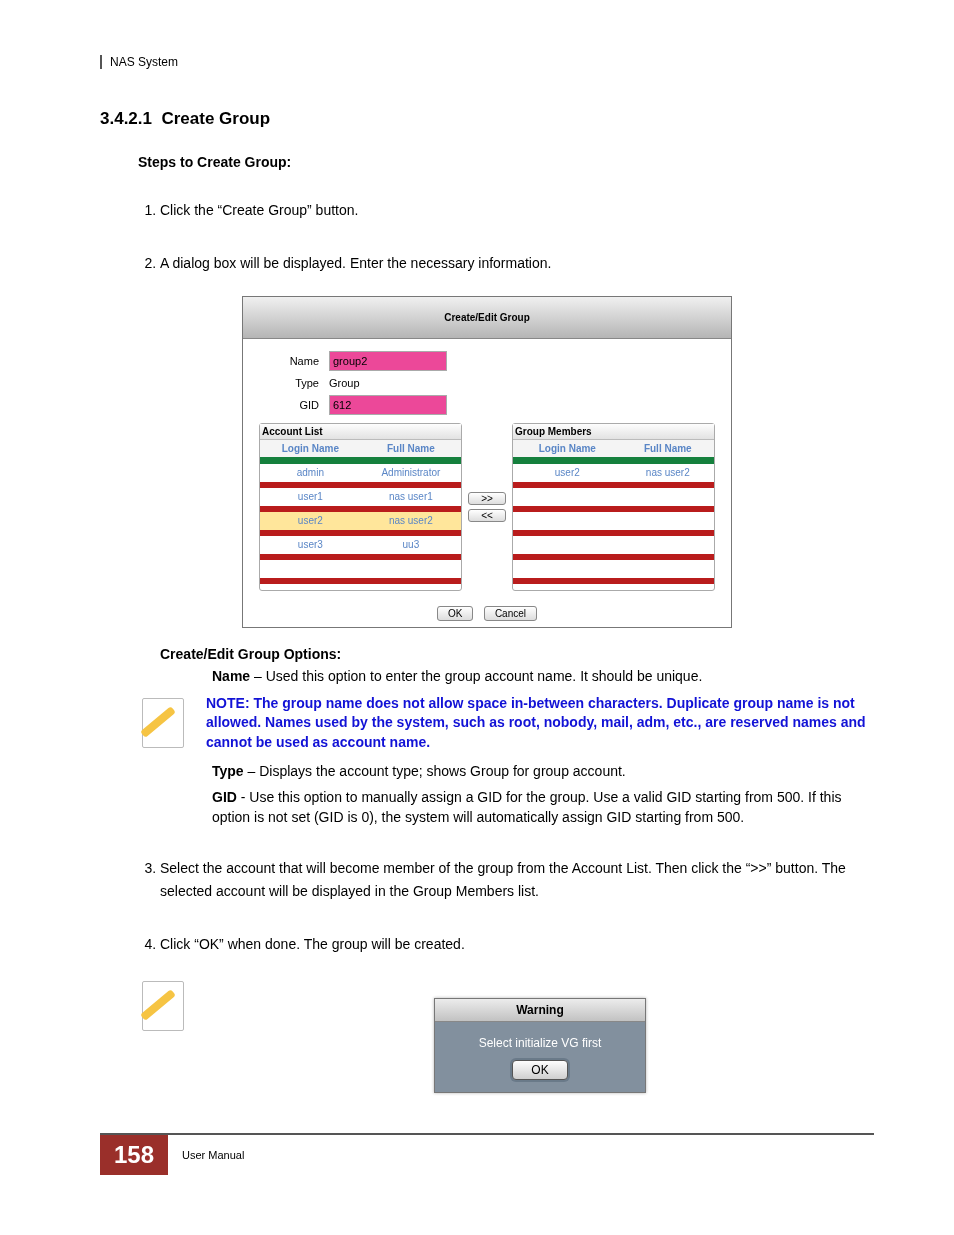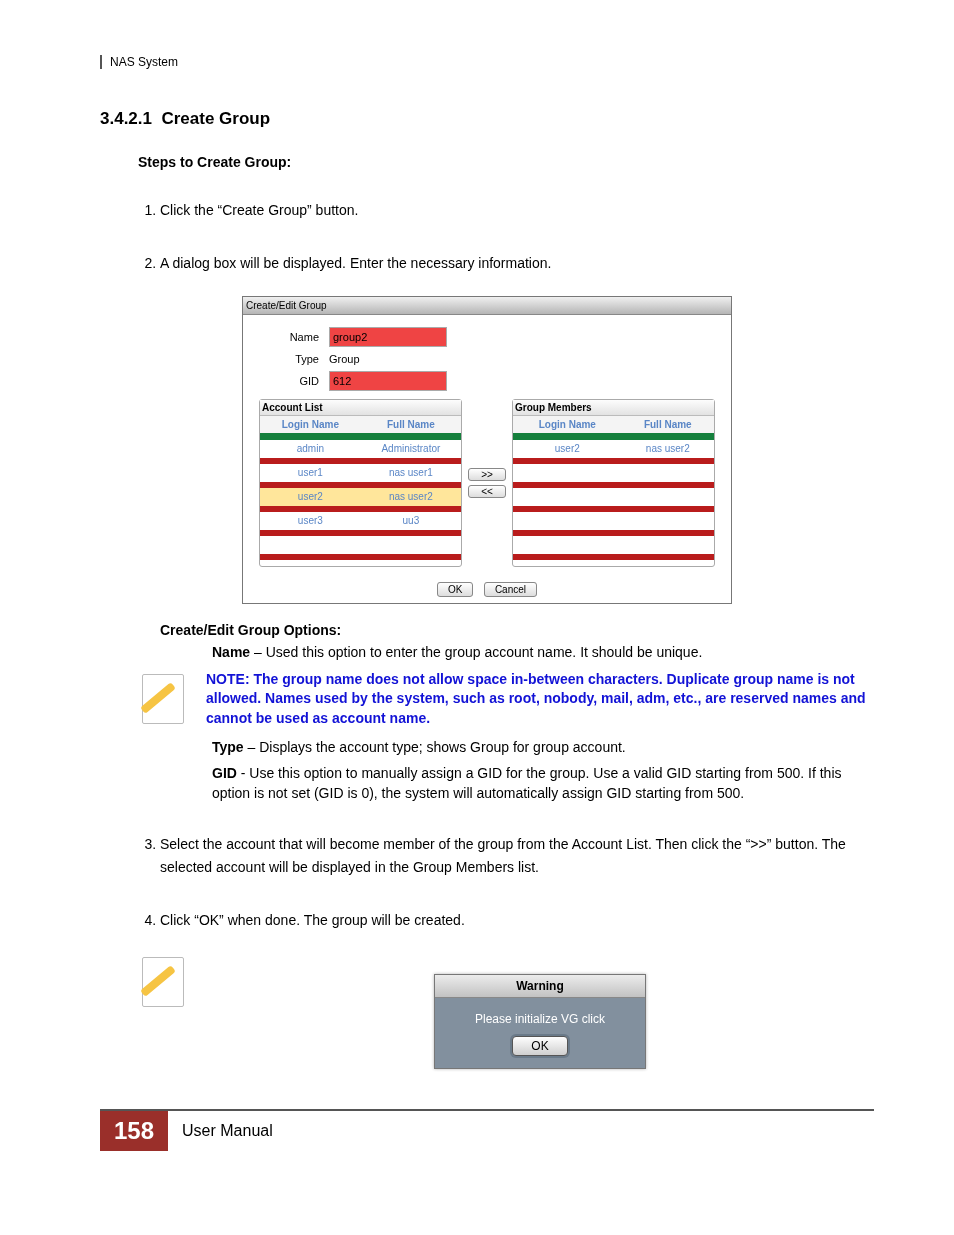--- a/index.html
+++ b/index.html
@@ -42,30 +42,30 @@
     width: 488px;
     margin: 10px auto 18px auto;
     border: 1px solid #777;
     background: #fff;
     font-family: Tahoma, Verdana, sans-serif;
   }
   .dialog-title {
     background: linear-gradient(#f0f0f0, #b5b5b5);
     border-bottom: 1px solid #888;
     font-size: 10px;
-    font-weight: normal;
-    text-align: left;
-    padding: 3px;
+    font-weight: bold;
+    text-align: center;
+    padding: 15px;
   }
   .dialog-body { padding: 12px 16px 6px 16px; }
   .form-row { display: flex; align-items: center; margin-bottom: 6px; font-size: 11px; }
   .form-lbl { width: 60px; text-align: right; margin-right: 10px; }
   .form-input {
     width: 110px; height: 16px; border: 1px solid #aaa; font-size: 11px;
-    padding: 1px 3px; background: #ef4444;
+    padding: 1px 3px; background: #ec4899;
   }
   .form-static { font-size: 11px; }
 
   .two-panes { display: flex; gap: 6px; margin-top: 8px; }
   .list-panel {
     border: 1px solid #aaa;
     border-radius: 3px;
     width: 205px;
     background: #fff;
   }
@@ -145,21 +145,21 @@
   
   .page-footer {
     border-top: 2px solid #555;
     margin-top: 40px;
     display: flex; align-items: center;
   }
   .page-num {
     background: #9a2f2a; color: #fff; font-size: 24px; font-weight: bold;
     padding: 6px 14px; margin-right: 14px;
   }
-  .foot-label { font-size: 16px; }
+  .foot-label { font-size: 11px; }
 </style>
 </head>
 <body>
 
 <div class="page">
 
   <div class="header-bar">
     <span>NAS System</span>
   </div>
 
@@ -313,21 +313,21 @@
     <li>Select the account that will become member of the group from the Account List. Then click the “&gt;&gt;” button. The selected account will be displayed in the Group Members list.</li>
     <li>Click “OK” when done. The group will be created.</li>
   </ol>
 
   <div class="note-row second">
     <div class="note-icon"></div>
     <div style="flex:1">
       <div class="warn-box">
         <div class="warn-title">Warning</div>
         <div class="warn-body">
-          <div>Please initialize VG click</div>
+          <div>Select initialize VG first</div>
           <div class="ok-b">OK</div>
         </div>
       </div>
     </div>
   </div>
 
   <div class="page-footer">
     <div class="page-num">158</div>
     <div class="foot-label">User Manual</div>
   </div>

